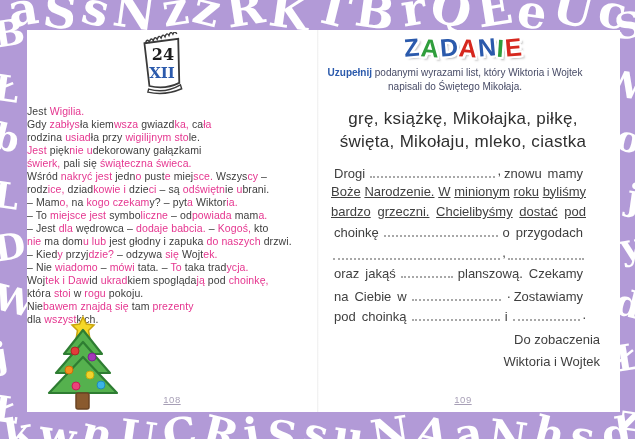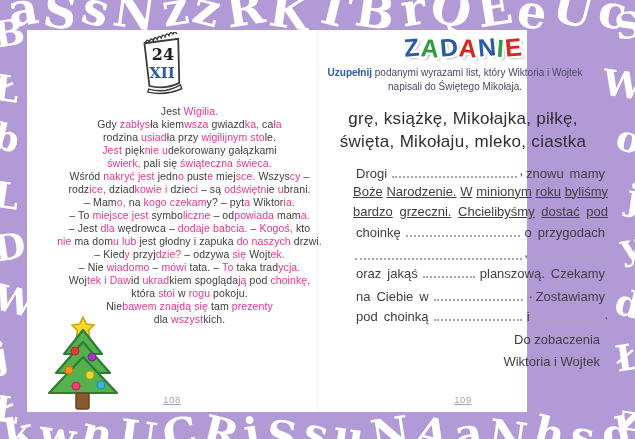--- a/index.html
+++ b/index.html
@@ -13,28 +13,28 @@
   .bl span{display:inline-block;line-height:1;}
   .bl-top{top:-14px;left:0;right:0;display:flex;justify-content:space-between;padding:0 8px;font-size:46px;}
   .bl-bottom{bottom:-16px;left:0;right:0;display:flex;justify-content:space-between;padding:0 4px;font-size:42px;}
   .bl-left{left:-6px;top:14px;bottom:14px;width:38px;display:flex;flex-direction:column;justify-content:space-between;font-size:36px;}
   .bl-right{right:-6px;top:8px;bottom:8px;width:38px;display:flex;flex-direction:column;justify-content:space-between;font-size:36px;text-align:right;}
   .bl span:nth-child(odd){transform:rotate(-9deg);}
   .bl span:nth-child(even){transform:rotate(8deg) translateY(3px);}
   .bl span:nth-child(3n){transform:rotate(14deg);}
 
   
-  .spread{position:absolute;left:27px;top:30px;width:500px;height:382px;background:#ffffff;z-index:2;}
+  .spread{position:absolute;left:27px;top:30px;width:593px;height:382px;background:#ffffff;z-index:2;}
   .divider{position:absolute;left:290px;top:0;width:2px;height:100%;
     background:linear-gradient(to right,rgba(0,0,0,0.07),rgba(0,0,0,0.0));}
 
   
   .calendar{position:absolute;left:110px;top:2px;}
-  .story{position:absolute;left:0;top:75px;width:291px;text-align:center;
-    font-size:10.5px;line-height:13px;letter-spacing:0.1px;margin-left:17px;}
+  .story{position:absolute;left:0;top:75px;width:291px;text-align:left;
+    font-size:10.5px;line-height:13px;letter-spacing:0.1px;}
   .story-line{white-space:nowrap;}
   .c-k{color:#3d3d3d;}
   .c-p{color:#e5358f;}
   .tree{position:absolute;left:15px;top:285px;}
   .pageno{position:absolute;top:364px;width:290px;text-align:center;
     font-size:9.5px;color:#a79fb6;letter-spacing:0.5px;text-decoration:underline;}
   .pageno.left{left:0;}
   .pageno.right{left:291px;}
 
   
@@ -46,21 +46,21 @@
   .title span:nth-child(odd){transform:rotate(-5deg);}
   .title span:nth-child(even){transform:rotate(4deg) translateY(1px);}
 
   .instr{position:absolute;left:288px;top:36px;width:280px;text-align:center;
     font-size:10px;line-height:14px;color:#474b66;}
   .instr b{color:#2b5aac;}
 
   .wordbank{position:absolute;left:291px;top:77px;width:290px;text-align:center;
     font-size:17px;line-height:23px;color:#2f2f2f;letter-spacing:0.3px;}
 
-  .letter{position:absolute;left:326px;top:131px;width:255px;
+  .letter{position:absolute;left:304px;top:131px;width:255px;
     font-size:13px;color:#3f3f3f;}
   .letter-line{display:flex;align-items:baseline;height:20.5px;line-height:20.5px;}
   .letter-line .lw{margin:0 3px;white-space:nowrap;}
   .letter-line.just{justify-content:space-between;text-decoration:underline;}
   .letter-line.just .lw{margin:0;}
   .fillwrap{display:flex;align-items:flex-end;min-width:30px;}
   .fill{flex:1 1 auto;border-bottom:2px dotted #a8a8a8;height:1px;margin:0 2px 4px 2px;}
   .after{white-space:pre;}
 
   .signoff{position:absolute;left:318px;top:299px;width:255px;text-align:right;

